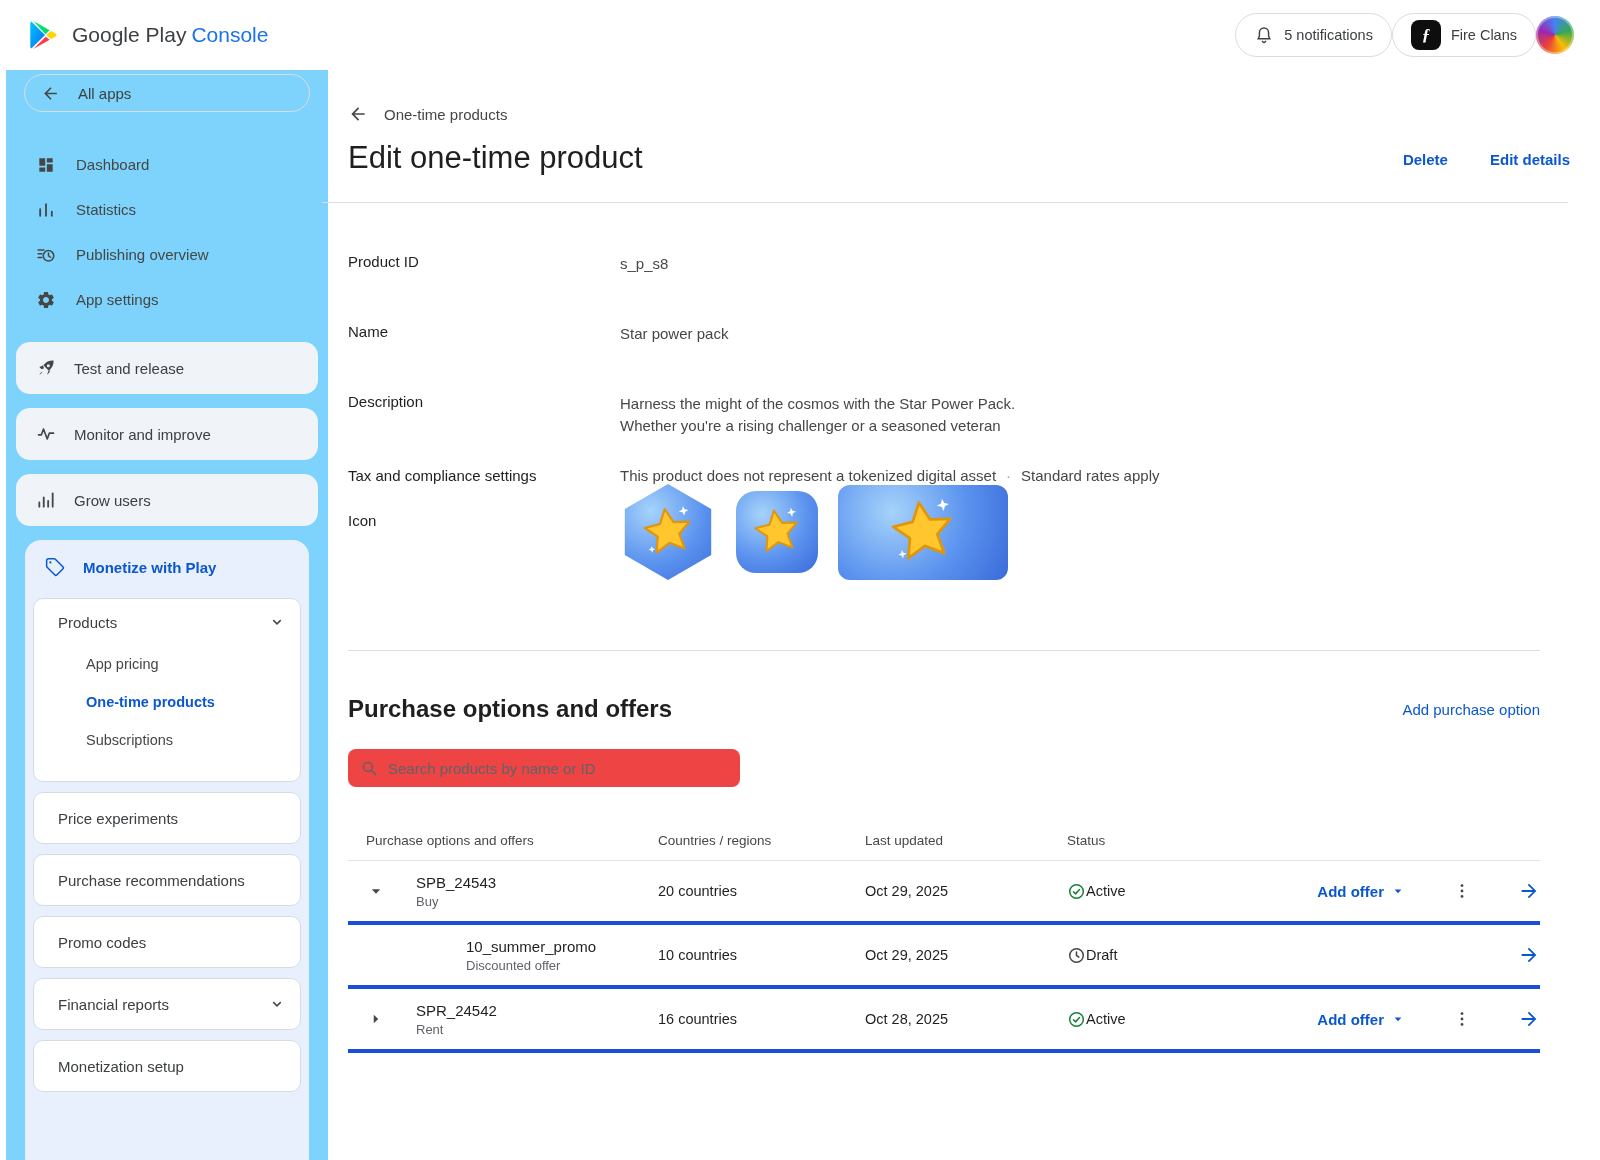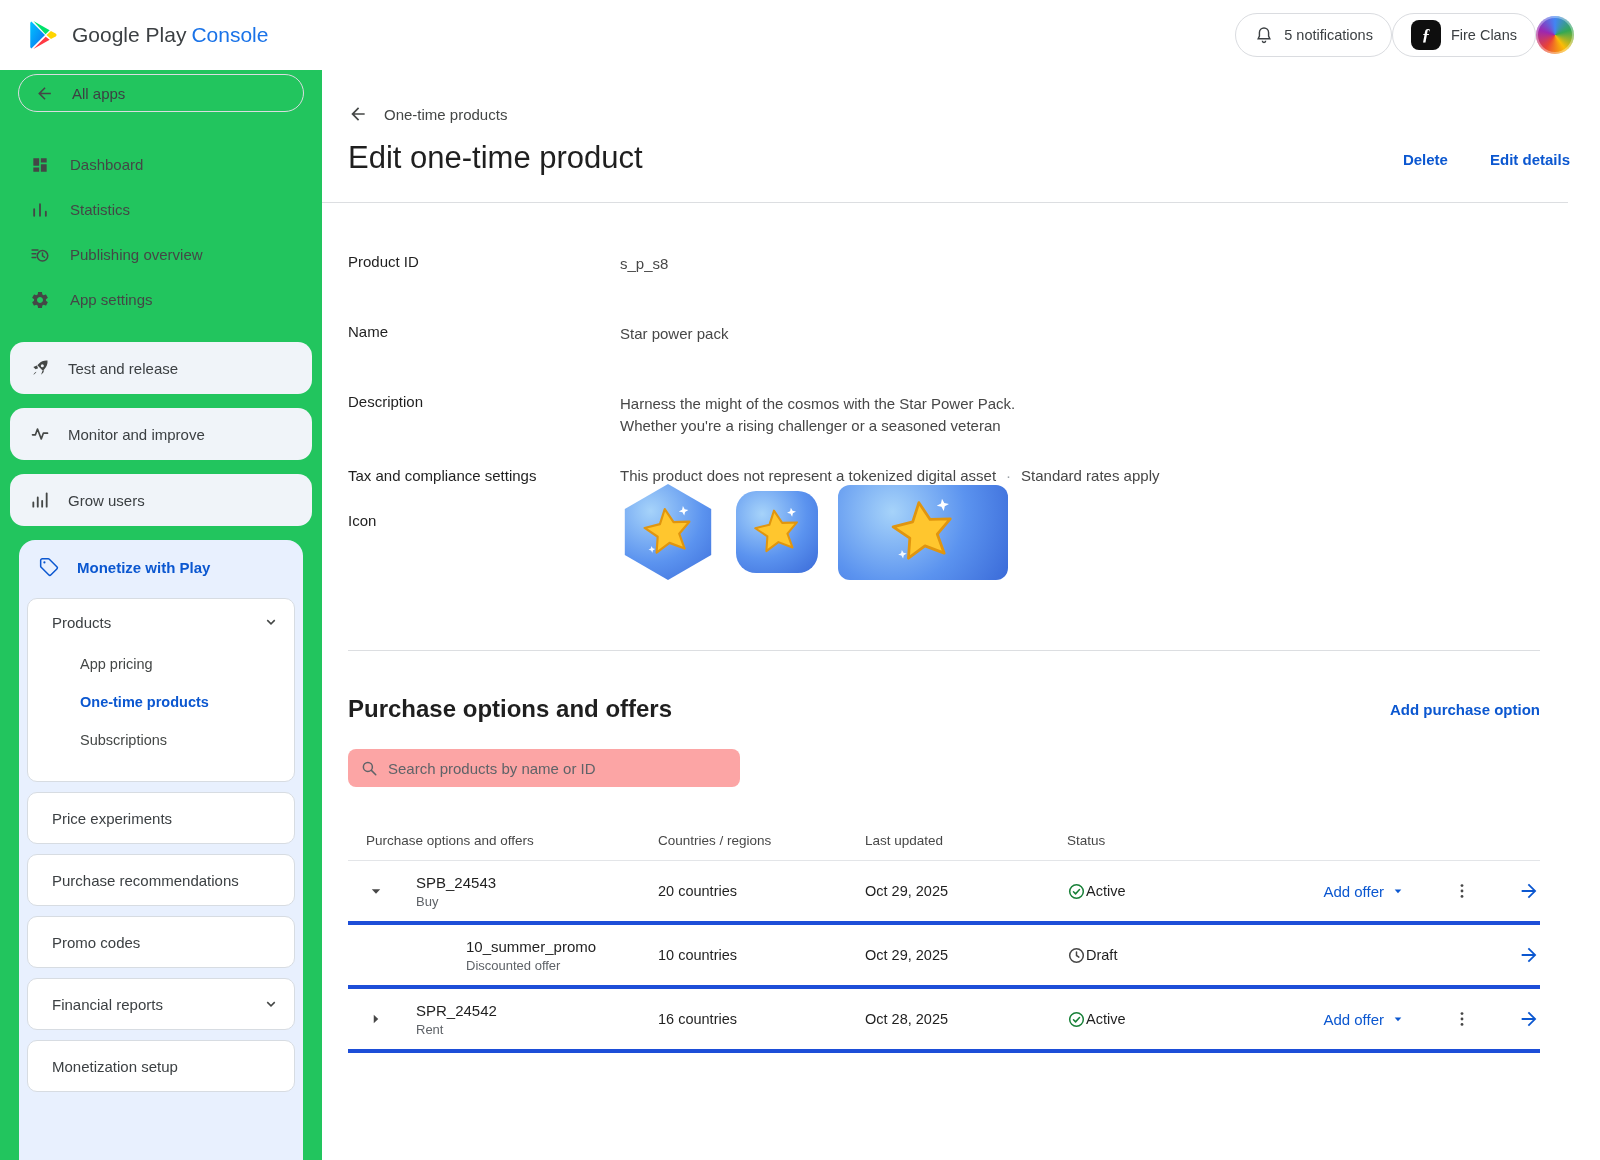--- a/index.html
+++ b/index.html
@@ -20,22 +20,22 @@
     border-radius:24px;padding:0 18px;font-size:14.5px;color:#3c4043;background:#fff;cursor:pointer}
   .pill .ic{width:20px;height:20px;color:#3c4043}
   .app-logo{width:30px;height:30px;border-radius:8px;background:#0e0e0e;color:#fff;
     display:flex;align-items:center;justify-content:center;
     font-family:"Liberation Serif",serif;font-style:italic;font-weight:bold;font-size:17px}
   .avatar{width:38px;height:38px;border-radius:50%;cursor:pointer;
     background:conic-gradient(#4285f4,#34a853,#fbbc05,#ea4335,#9c27b0,#4285f4);
     box-shadow:inset 0 0 0 2px rgba(255,255,255,.35)}
 
   
-  aside{position:absolute;top:70px;left:0;width:322px;bottom:0;display:flex;
-    flex-direction:column;overflow:hidden;background:#22c55e}
+  aside{position:absolute;top:70px;left:6px;width:322px;bottom:0;display:flex;
+    flex-direction:column;overflow:hidden;background:#7dd3fc}
   aside > *{flex-shrink:0}
   .all-apps{margin:4px 18px 0;height:38px;border:1px solid #dadce0;border-radius:20px;
     display:flex;align-items:center;gap:18px;padding:0 16px;font-size:15px;color:#3c4043;cursor:pointer}
   .all-apps .ic{width:19px;height:19px;color:#444746}
   .nav{margin-top:30px}
   .nav-item{height:45px;display:flex;align-items:center;gap:20px;padding-left:30px;
     font-size:15px;color:#444746;cursor:pointer}
   .nav-item .ic{width:20px;height:20px;color:#444746}
   .sections{margin-top:20px}
   .section-btn{height:52px;margin:0 10px 14px;border-radius:14px;background:#f0f4f9;
@@ -86,22 +86,22 @@
   .prod-icon .star-svg{transform:rotate(-8deg)}
   .hex{width:96px;height:96px;clip-path:polygon(50% 0%,95% 26%,95% 74%,50% 100%,5% 74%,5% 26%)}
   .sq{width:82px;height:82px;border-radius:20px}
   .rect{width:170px;height:95px;border-radius:12px}
   .hex .star-svg{width:58px;height:58px}
   .sq .star-svg{width:54px;height:54px}
   .rect .star-svg{width:74px;height:74px}
 
   .purchase-head{margin:44px 60px 0 26px;display:flex;align-items:center;justify-content:space-between}
   h2{font-size:24px;font-weight:bold;color:#1f1f1f}
-  .add-option{font-size:15px;font-weight:bold;color:#0b57d0;cursor:pointer}
-  .searchbox{margin:26px 0 0 26px;width:392px;height:38px;background:#fca5a5;border-radius:8px;
+  .add-option{font-size:15px;font-weight:normal;color:#0b57d0;cursor:pointer}
+  .searchbox{margin:26px 0 0 26px;width:392px;height:38px;background:#ef4444;border-radius:8px;
     display:flex;align-items:center;gap:10px;padding:0 12px}
   .searchbox .ic{width:18px;height:18px;color:#5f6368;flex-shrink:0}
   .searchbox input{border:0;background:transparent;outline:none;font-size:15px;color:#1f1f1f;
     width:100%;font-family:inherit}
   .searchbox input::placeholder{color:#5f6368}
 
   .table{margin:34px 60px 0 26px}
   .thead{display:flex;align-items:center;height:40px;padding-left:18px;font-size:13.5px;
     color:#474747;border-bottom:1px solid #e3e5e8}
   .h-first{width:292px}
@@ -112,21 +112,21 @@
   .c-exp{width:50px;display:flex;align-items:center}
   .c-exp .ic{width:20px;height:20px;color:#474747;cursor:pointer}
   .c-name{width:242px}
   .pname{font-size:15px;color:#1f1f1f;margin-bottom:3px}
   .ptype{font-size:13px;color:#5f6368}
   .indent{padding-left:50px}
   .cell-text{font-size:14.5px;color:#1f1f1f}
   .status-cell{display:flex;align-items:center;gap:0}
   .status-cell .ic{width:19px;height:19px}
   .c-actions{flex:1;display:flex;align-items:center;justify-content:flex-end;gap:46px}
-  .add-offer{display:flex;align-items:center;gap:6px;color:#0b57d0;font-size:15px;font-weight:normal;cursor:pointer}
+  .add-offer{display:flex;align-items:center;gap:6px;color:#0b57d0;font-size:15px;font-weight:bold;cursor:pointer}
   .add-offer .ic{width:16px;height:16px}
   .kebab{cursor:pointer}
   .kebab .ic{width:20px;height:20px;color:#474747}
   .row-arrow{cursor:pointer}
   .row-arrow .ic{width:22px;height:22px;color:#0b57d0}
 </style>
 </head>
 <body>
 
 <header>

